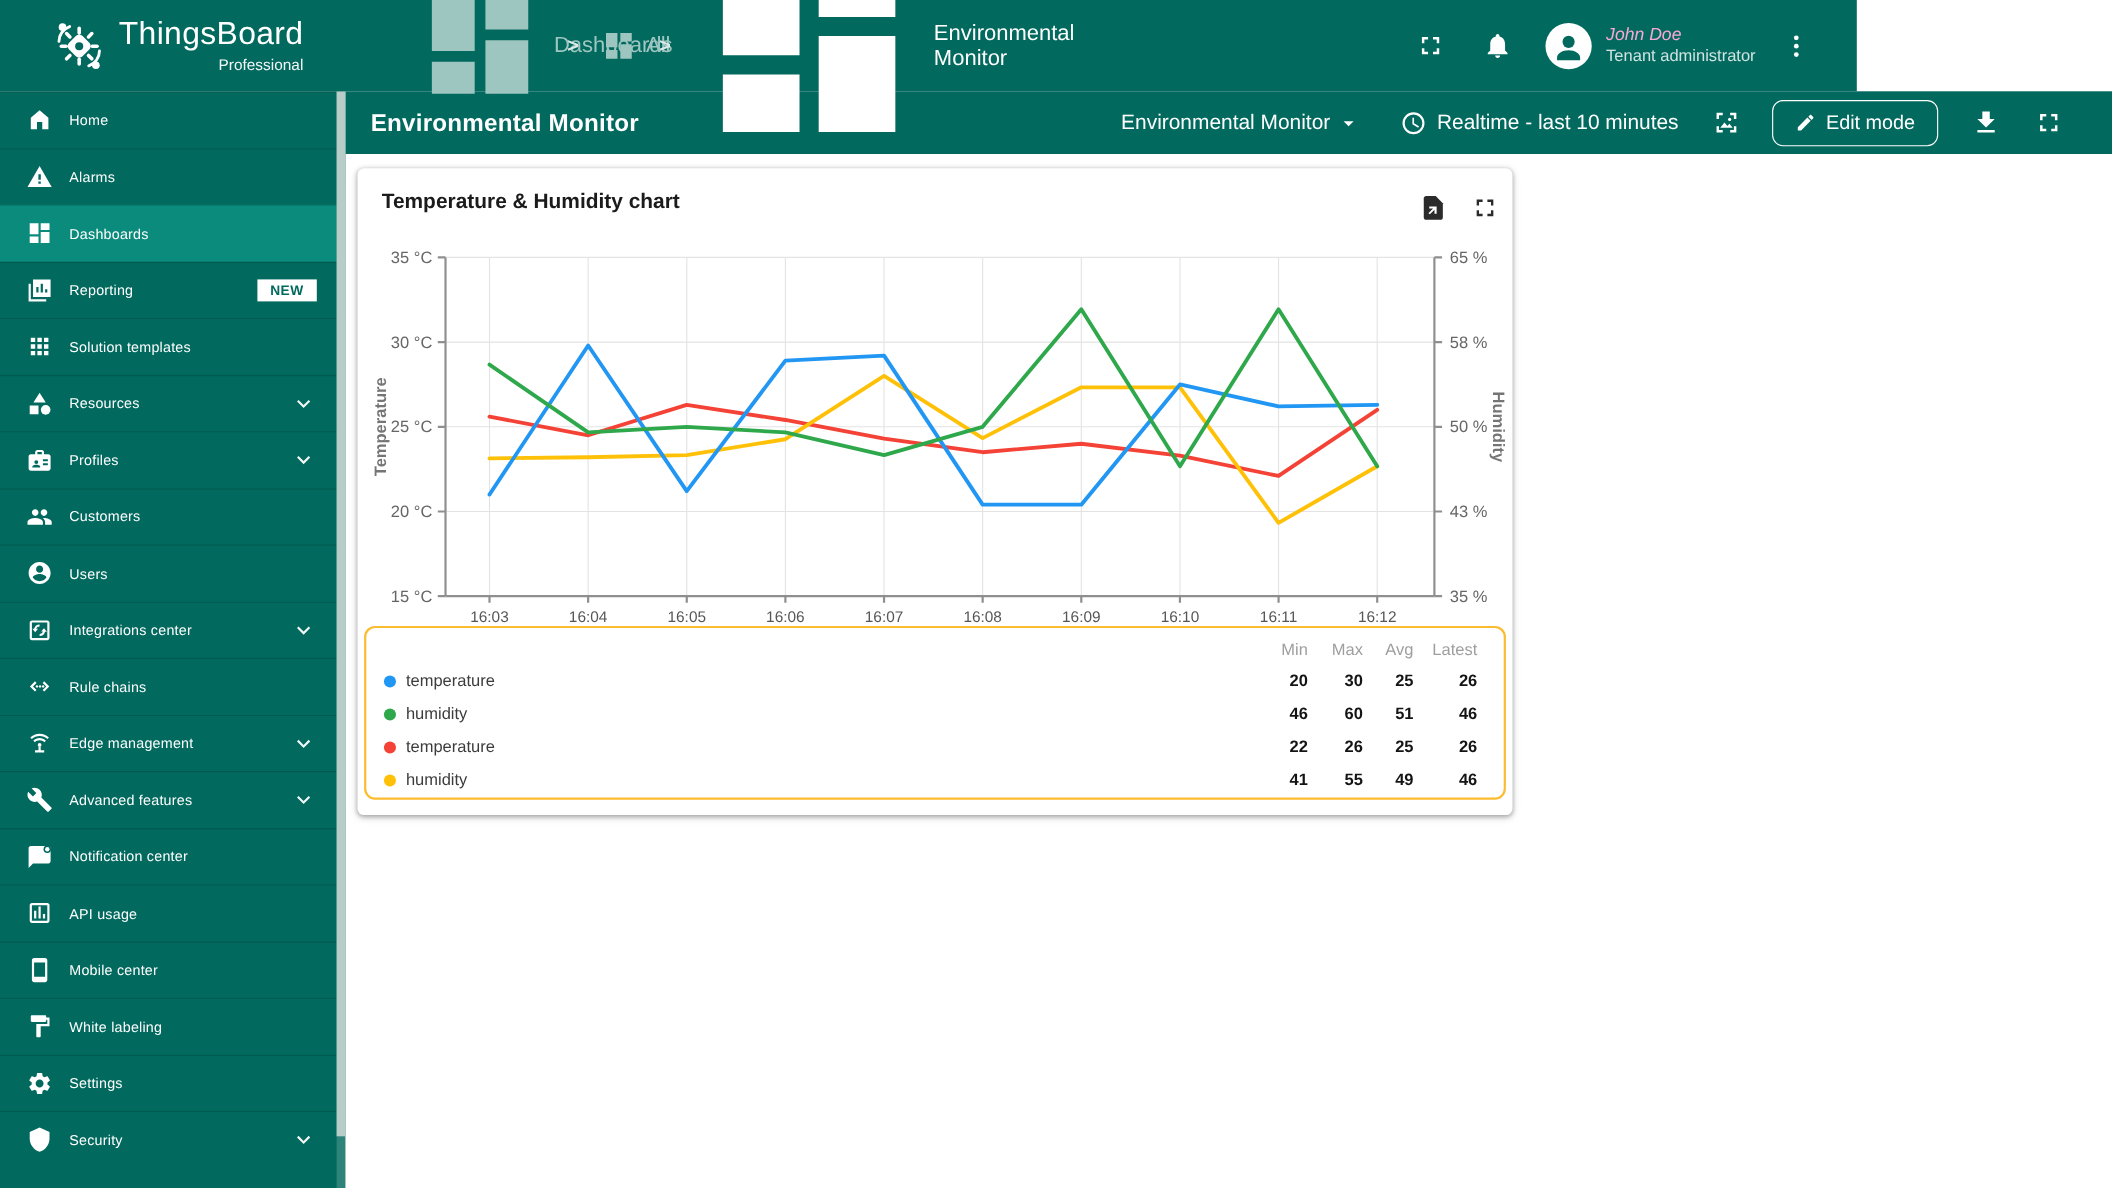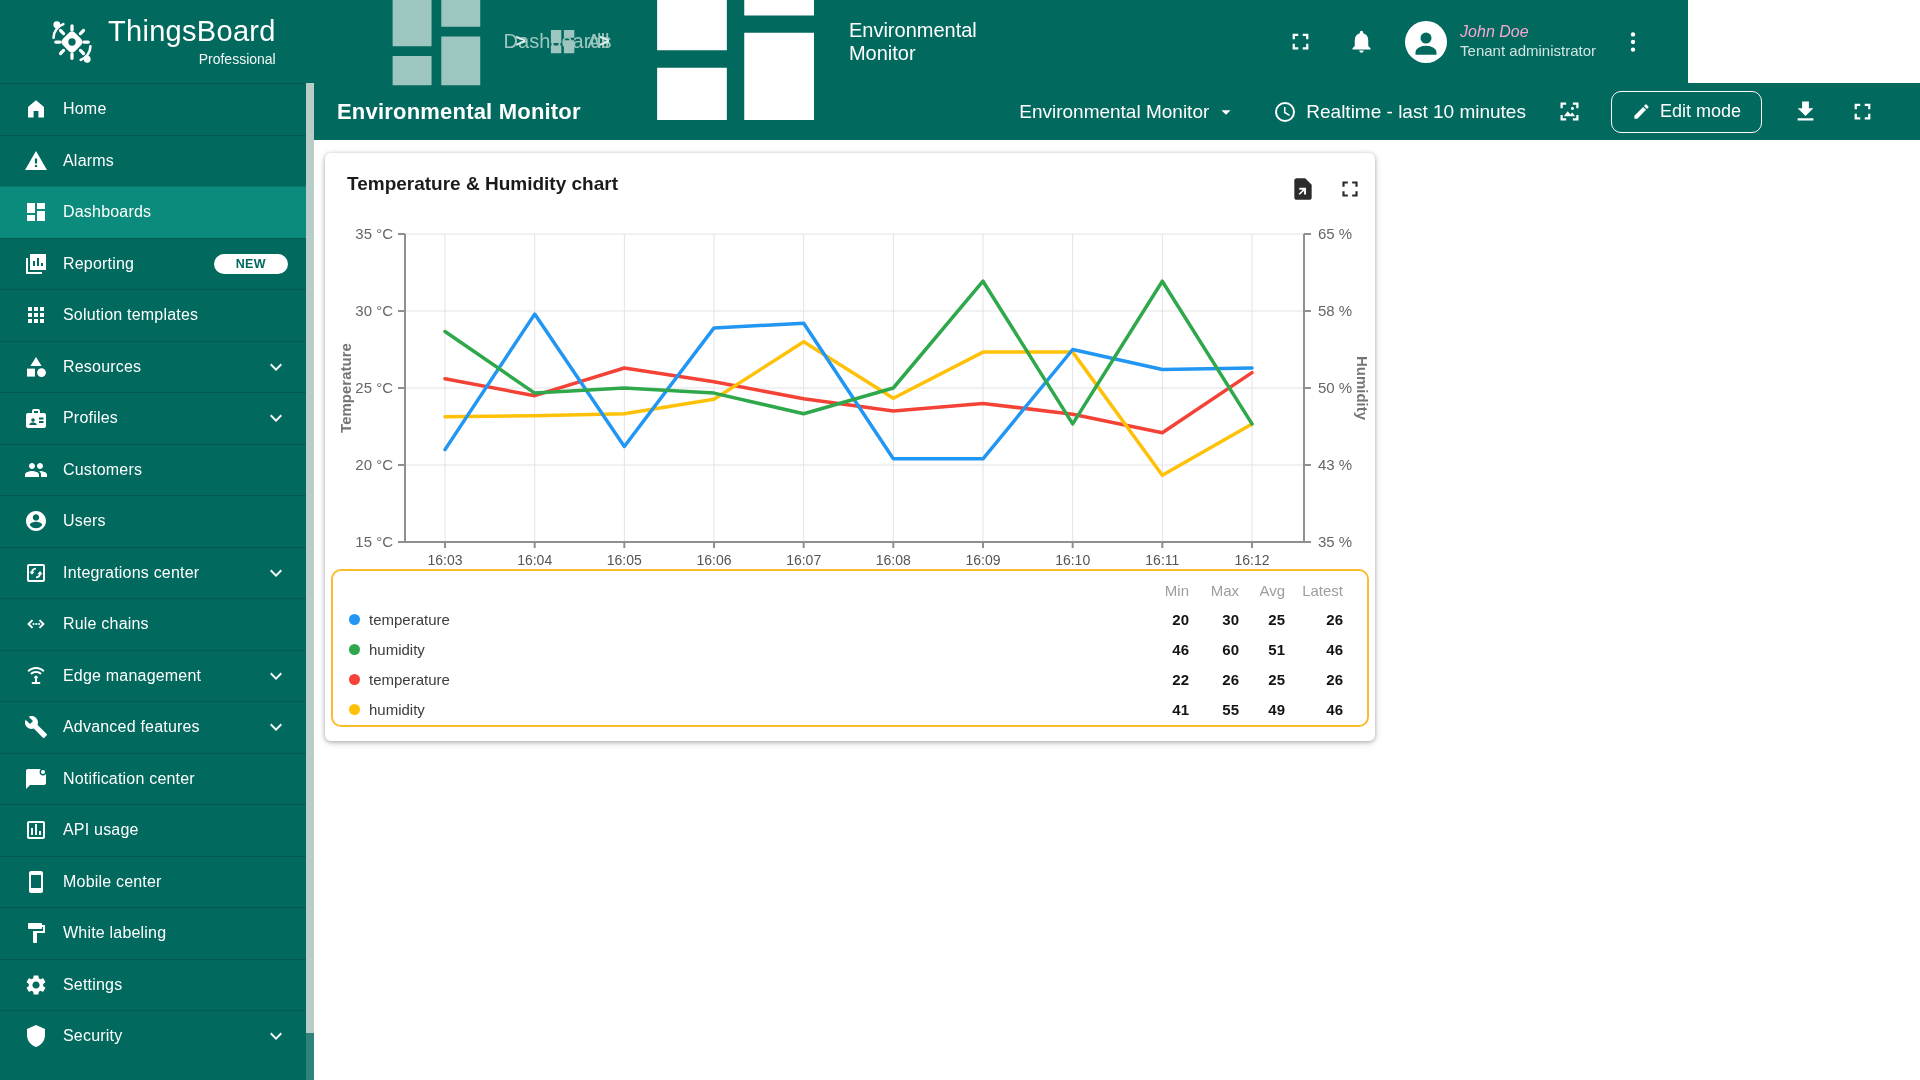--- a/index.html
+++ b/index.html
@@ -44,24 +44,24 @@
     background:#01695E; z-index:4;
   }
   .side-items { position:absolute; left:0; top:0; width:306px; }
   .side-item {
     height:51.5px; display:flex; align-items:center;
     padding:0 18px 0 24px; color:#fff; cursor:pointer;
     border-top:1px solid rgba(0,0,0,0.14);
   }
   .side-item.selected { background:#0B8B7C; }
   .side-item .icon { width:24px; height:24px; color:#fff; }
-  .side-label { margin-left:15px; font-size:16px; font-weight:500; letter-spacing:0.2px; white-space:nowrap; }
+  .side-label { margin-left:15px; font-size:13px; font-weight:500; letter-spacing:0.2px; white-space:nowrap; }
   .badge {
     margin-left:auto; background:#fff; color:#01695E; font-size:12.5px; font-weight:700;
-    padding:3px 22px; border-radius:10px; letter-spacing:0.4px;
+    padding:3px 12px; border-radius:0; letter-spacing:0.4px;
   }
   .chev { margin-left:auto; width:22px; height:22px; opacity:0.95; }
   .side-scrollbar {
     position:absolute; right:0; top:0; width:8px; height:997px;
     background:rgba(255,255,255,0.18);
   }
   .side-thumb { position:absolute; left:0; top:0; width:8px; height:950px; background:#B9CDC8; }
 
   
   .dash-toolbar {

